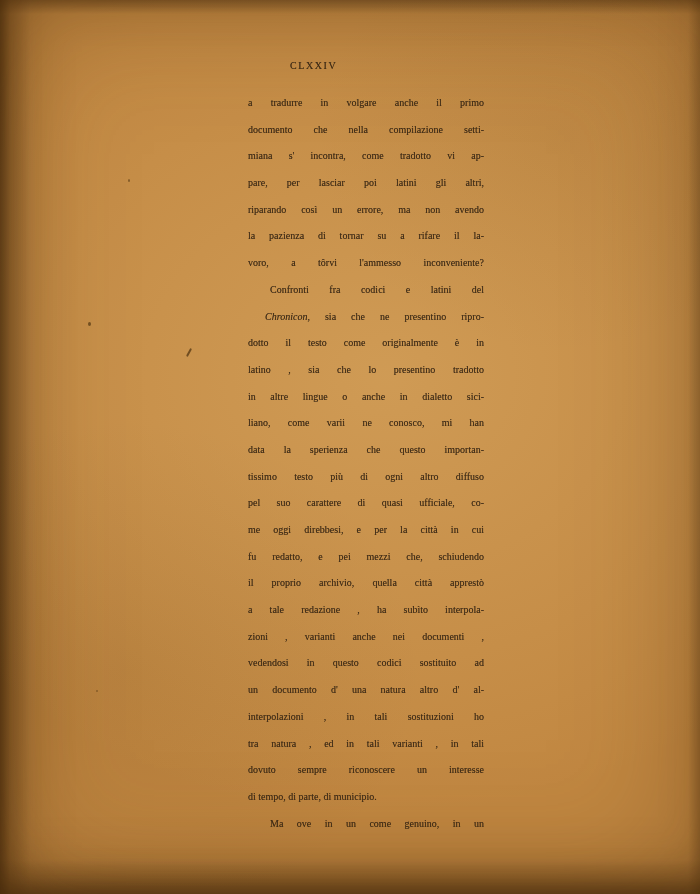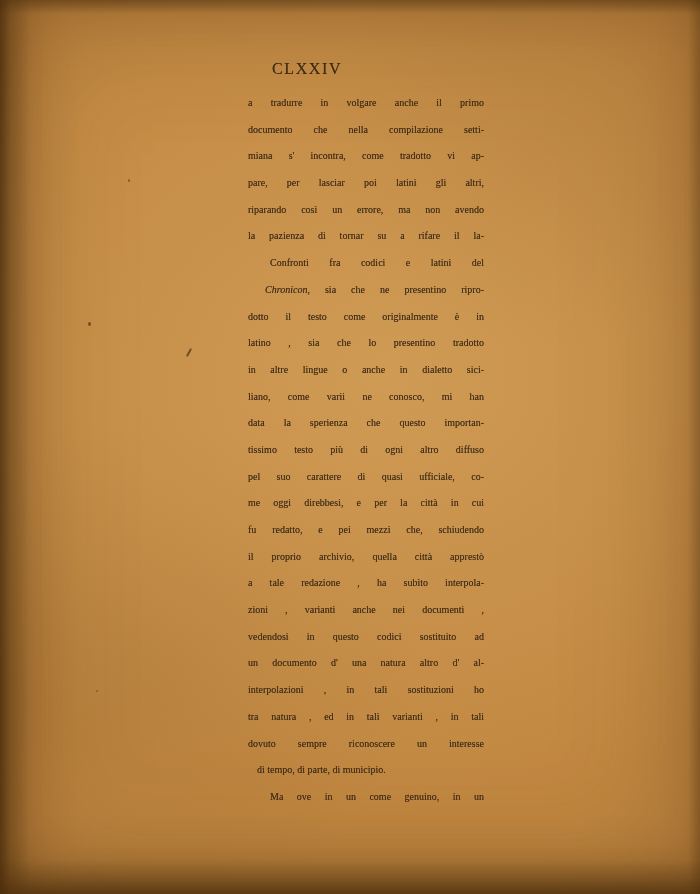--- a/index.html
+++ b/index.html
@@ -27,23 +27,23 @@
     position: absolute;
     inset: 0;
     pointer-events: none;
     box-shadow:
       inset 0 0 120px 10px rgba(90,55,18,0.35),
       inset 30px 0 60px -20px rgba(70,42,12,0.45),
       inset 0 -35px 55px -25px rgba(60,36,10,0.50);
   }
   .folio {
     position: absolute;
-    left: 272px;
+    left: 290px;
     top: 60px;
-    font-size: 16px;
+    font-size: 10px;
     letter-spacing: 1.6px;
     color: #3f2c17;
     text-shadow: 0 0 0.5px rgba(63,44,23,0.65);
   }
   .page-text {
     position: absolute;
     left: 248px;
     top: 90px;
     width: 236px;
     color: #3f2c17;
@@ -51,21 +51,21 @@
     text-shadow: 0 0 0.5px rgba(63,44,23,0.6);
   }
   .line {
     height: 26.7px;
     line-height: 26.7px;
     text-align: justify;
     text-align-last: justify;
     overflow: visible;
   }
   .line.indent { text-indent: 22px; }
-  .line.nojust { text-align: center; text-align-last: left; margin-left: 9px; }
+  .line.nojust { text-align: center; text-align-last: left; }
   .it { font-style: italic; margin-left: 17px; }
   .speck {
     position: absolute;
     background: #5a3c16;
     border-radius: 50%;
     pointer-events: none;
   }
   .speck.s1 { left: 88px;  top: 322px; width: 3px; height: 4px; opacity: 0.75; }
   .speck.s2 { left: 128px; top: 179px; width: 2px; height: 3px; opacity: 0.6; }
   .speck.s3 {
@@ -80,20 +80,21 @@
 <div class="page">
   <div class="folio">CLXXIV</div>
 
   <div class="page-text">
       <div class="line"><span>a tradurre in volgare anche il primo</span></div>
       <div class="line"><span>documento che nella compilazione setti-</span></div>
       <div class="line"><span>miana s' incontra, come tradotto vi ap-</span></div>
       <div class="line"><span>pare, per lasciar poi latini gli altri,</span></div>
       <div class="line"><span>riparando così un errore, ma non avendo</span></div>
       <div class="line"><span>la pazienza di tornar su a rifare il la-</span></div>
+      <div class="line"><span>voro, a tôrvi l'ammesso inconveniente?</span></div>
       <div class="line indent"><span>Confronti fra codici e latini del</span></div>
       <div class="line"><span class="it">Chronicon</span><span>, sia che ne presentino ripro-</span></div>
       <div class="line"><span>dotto il testo come originalmente è in</span></div>
       <div class="line"><span>latino , sia che lo presentino tradotto</span></div>
       <div class="line"><span>in altre lingue o anche in dialetto sici-</span></div>
       <div class="line"><span>liano, come varii ne conosco, mi han</span></div>
       <div class="line"><span>data la sperienza che questo importan-</span></div>
       <div class="line"><span>tissimo testo più di ogni altro diffuso</span></div>
       <div class="line"><span>pel suo carattere di quasi ufficiale, co-</span></div>
       <div class="line"><span>me oggi direbbesi, e per la città in cui</span></div>

